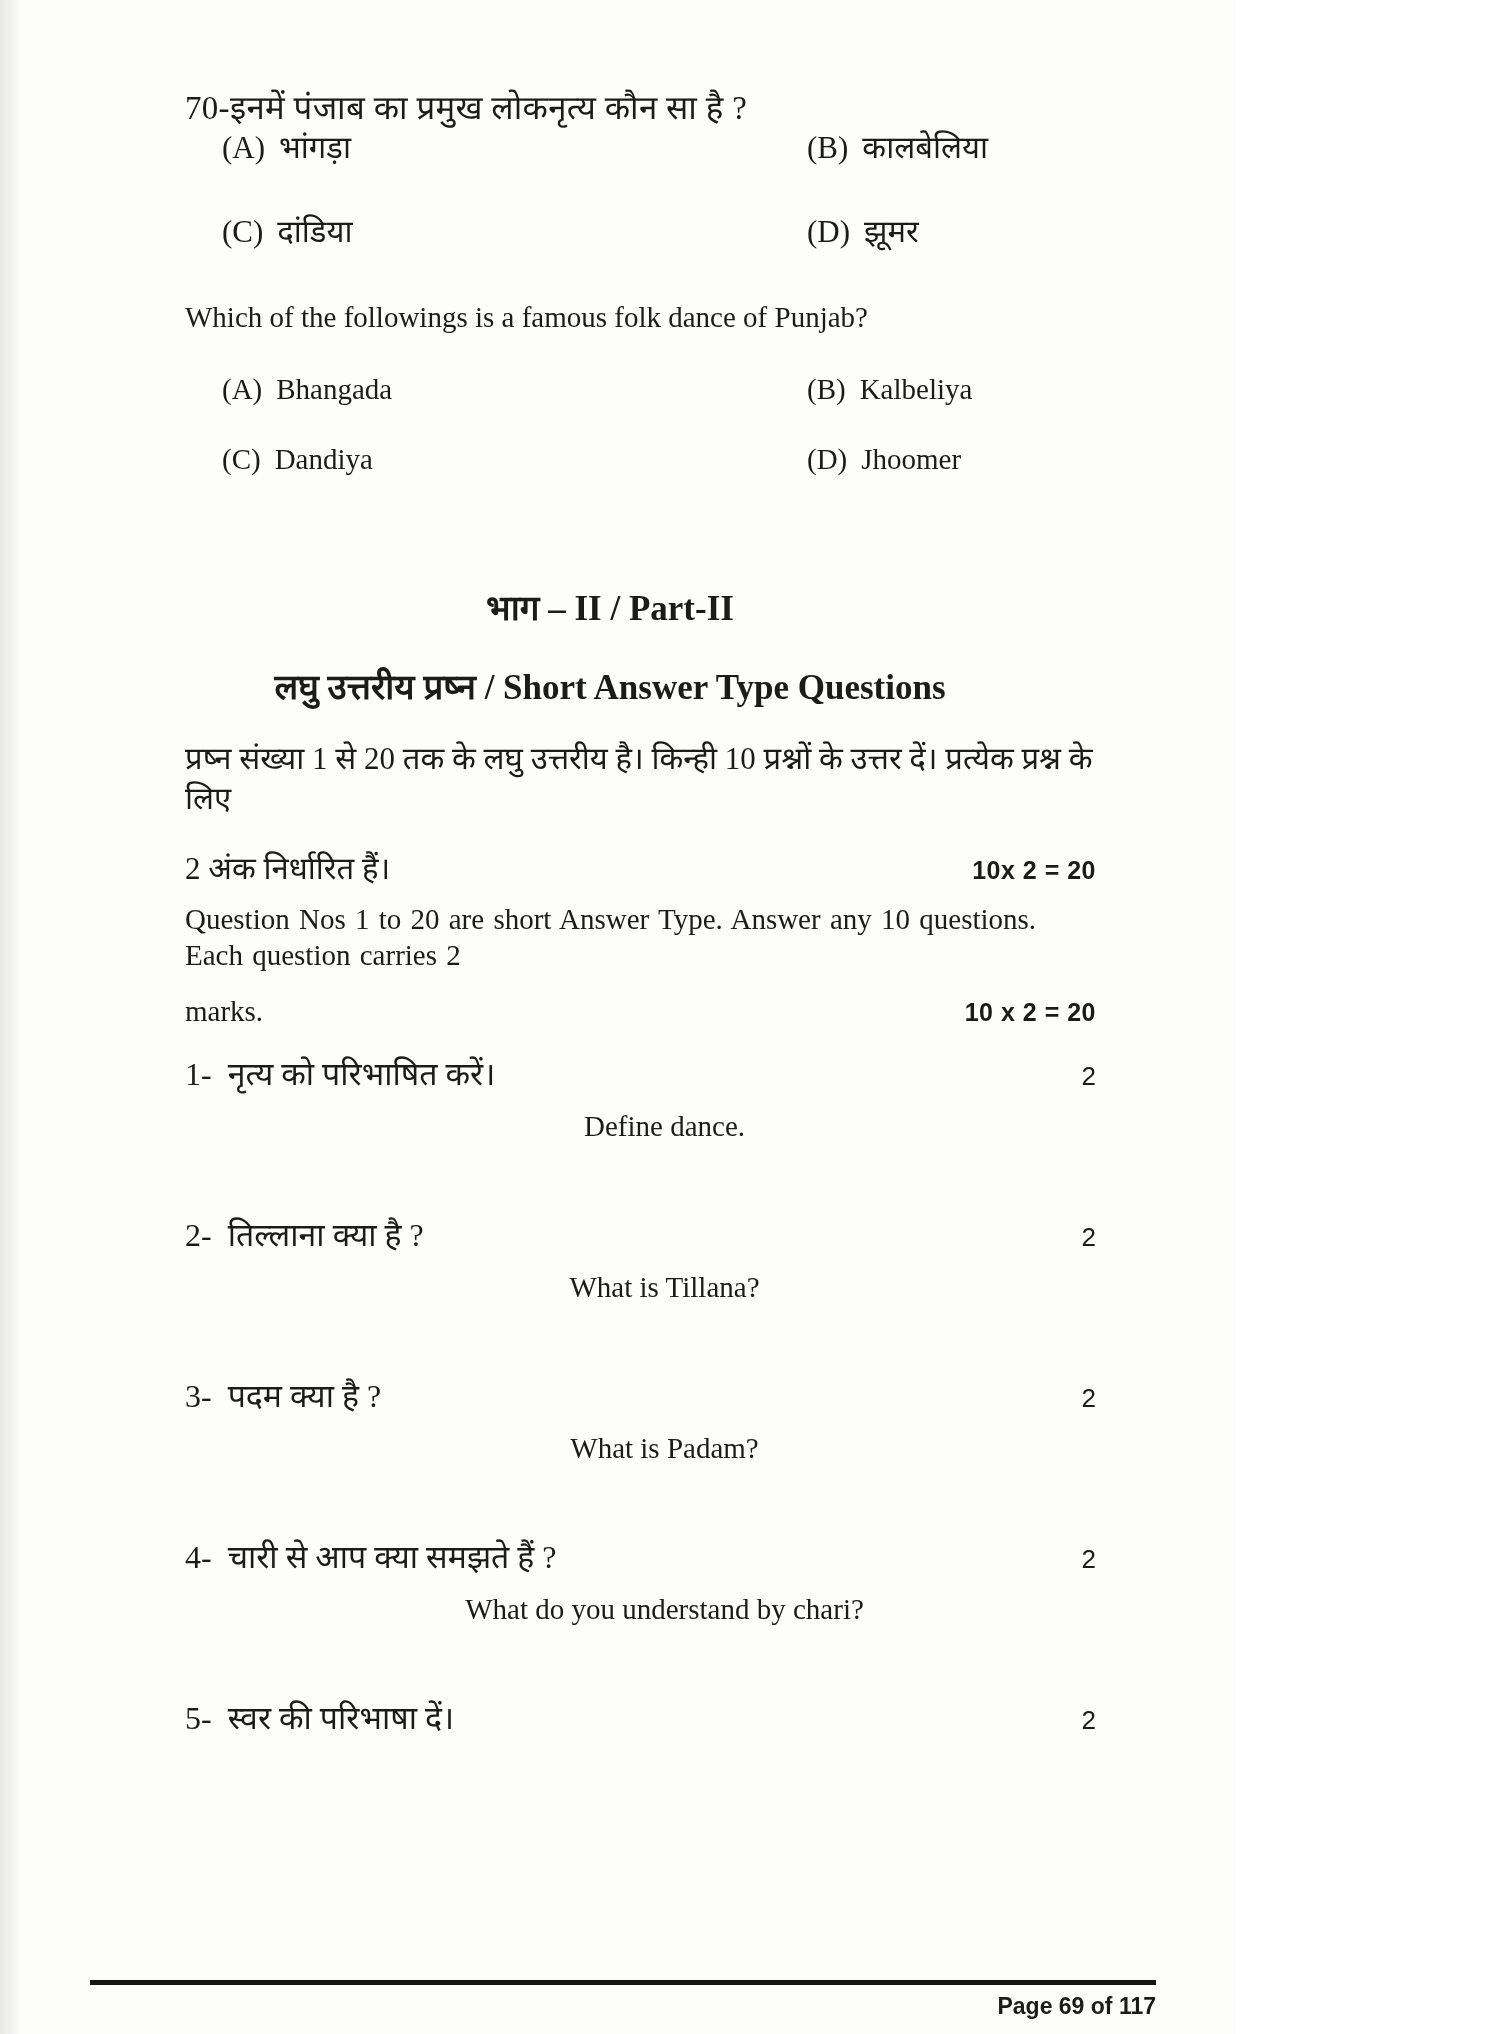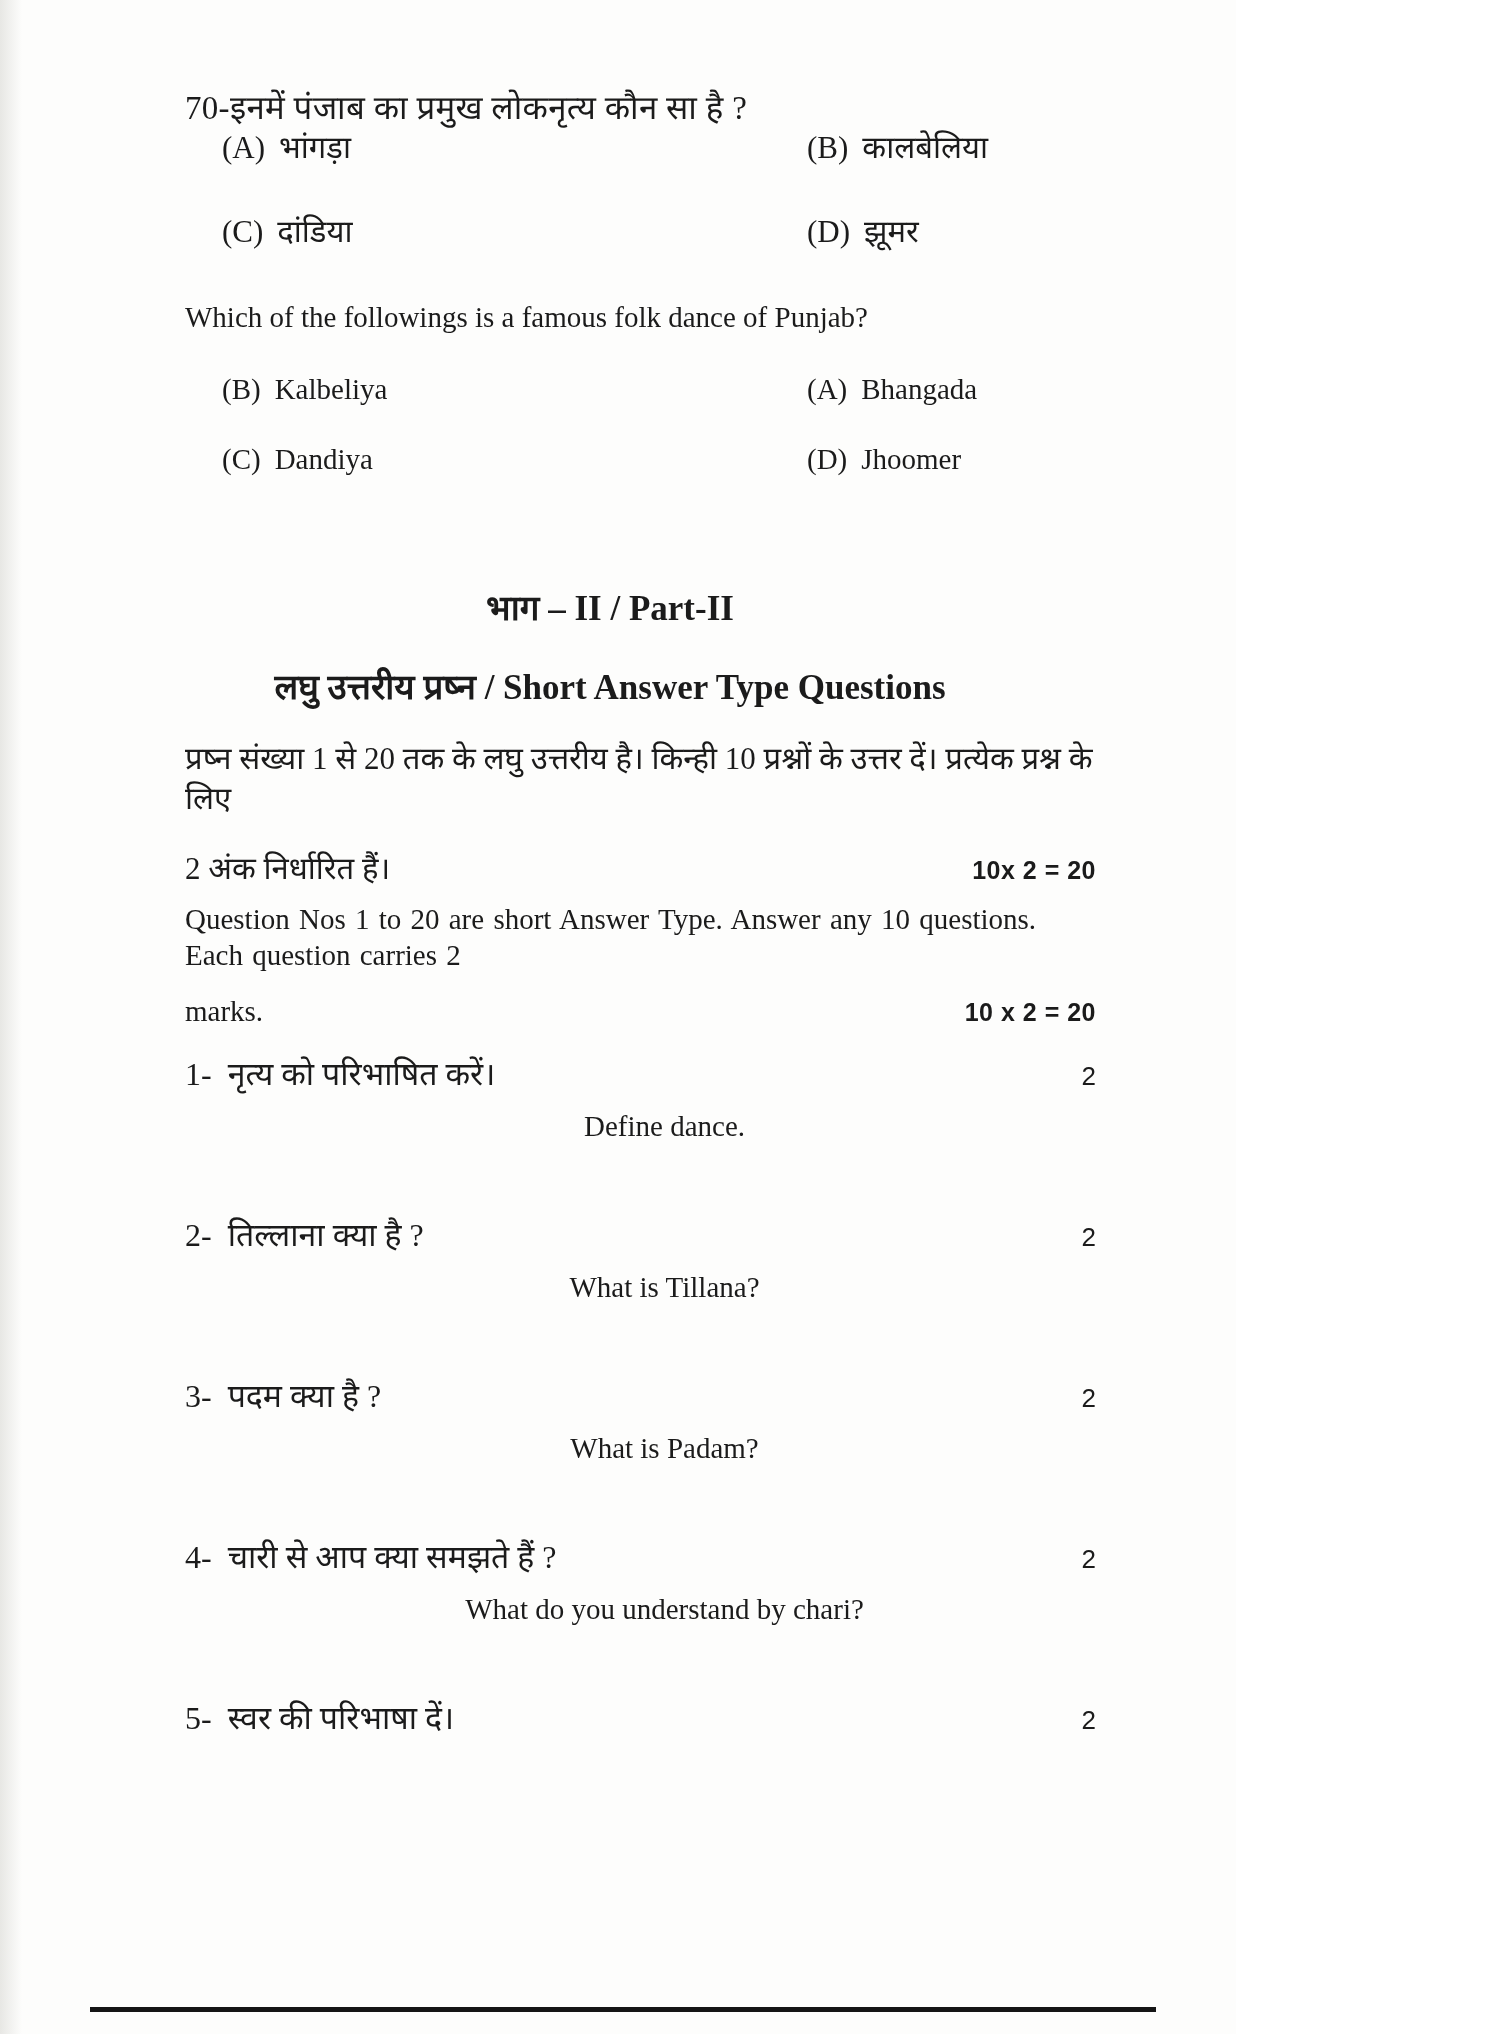--- a/index.html
+++ b/index.html
@@ -164,24 +164,24 @@
       </div>
       <div class="option">
         <span class="opt-label">(D)</span><span class="opt-text hindi">झूमर</span>
       </div>
     </div>
 
     <div class="mcq-q-en">Which of the followings is a famous folk dance of Punjab?</div>
 
     <div class="options-grid en">
       <div class="option">
+        <span class="opt-label">(A)</span><span class="opt-text">Bhangada</span>
+      </div>
+      <div class="option">
         <span class="opt-label">(B)</span><span class="opt-text">Kalbeliya</span>
-      </div>
-      <div class="option">
-        <span class="opt-label">(A)</span><span class="opt-text">Bhangada</span>
       </div>
       <div class="option">
         <span class="opt-label">(C)</span><span class="opt-text">Dandiya</span>
       </div>
       <div class="option">
         <span class="opt-label">(D)</span><span class="opt-text">Jhoomer</span>
       </div>
     </div>
 
     <div class="heading-wrap">
@@ -237,14 +237,15 @@
       <div class="sq-row">
         <span class="sq-hi hindi"><span class="sq-num">5-</span><span>स्वर की परिभाषा दें।</span></span>
         <span class="sq-marks">2</span>
       </div>
     </div>
 
   </div>
 
   <div class="footer">
     <hr class="footer-line">
+    <div class="page-label">Page 69 of 117</div>
   </div>
 </div>
 
 </body></html>

